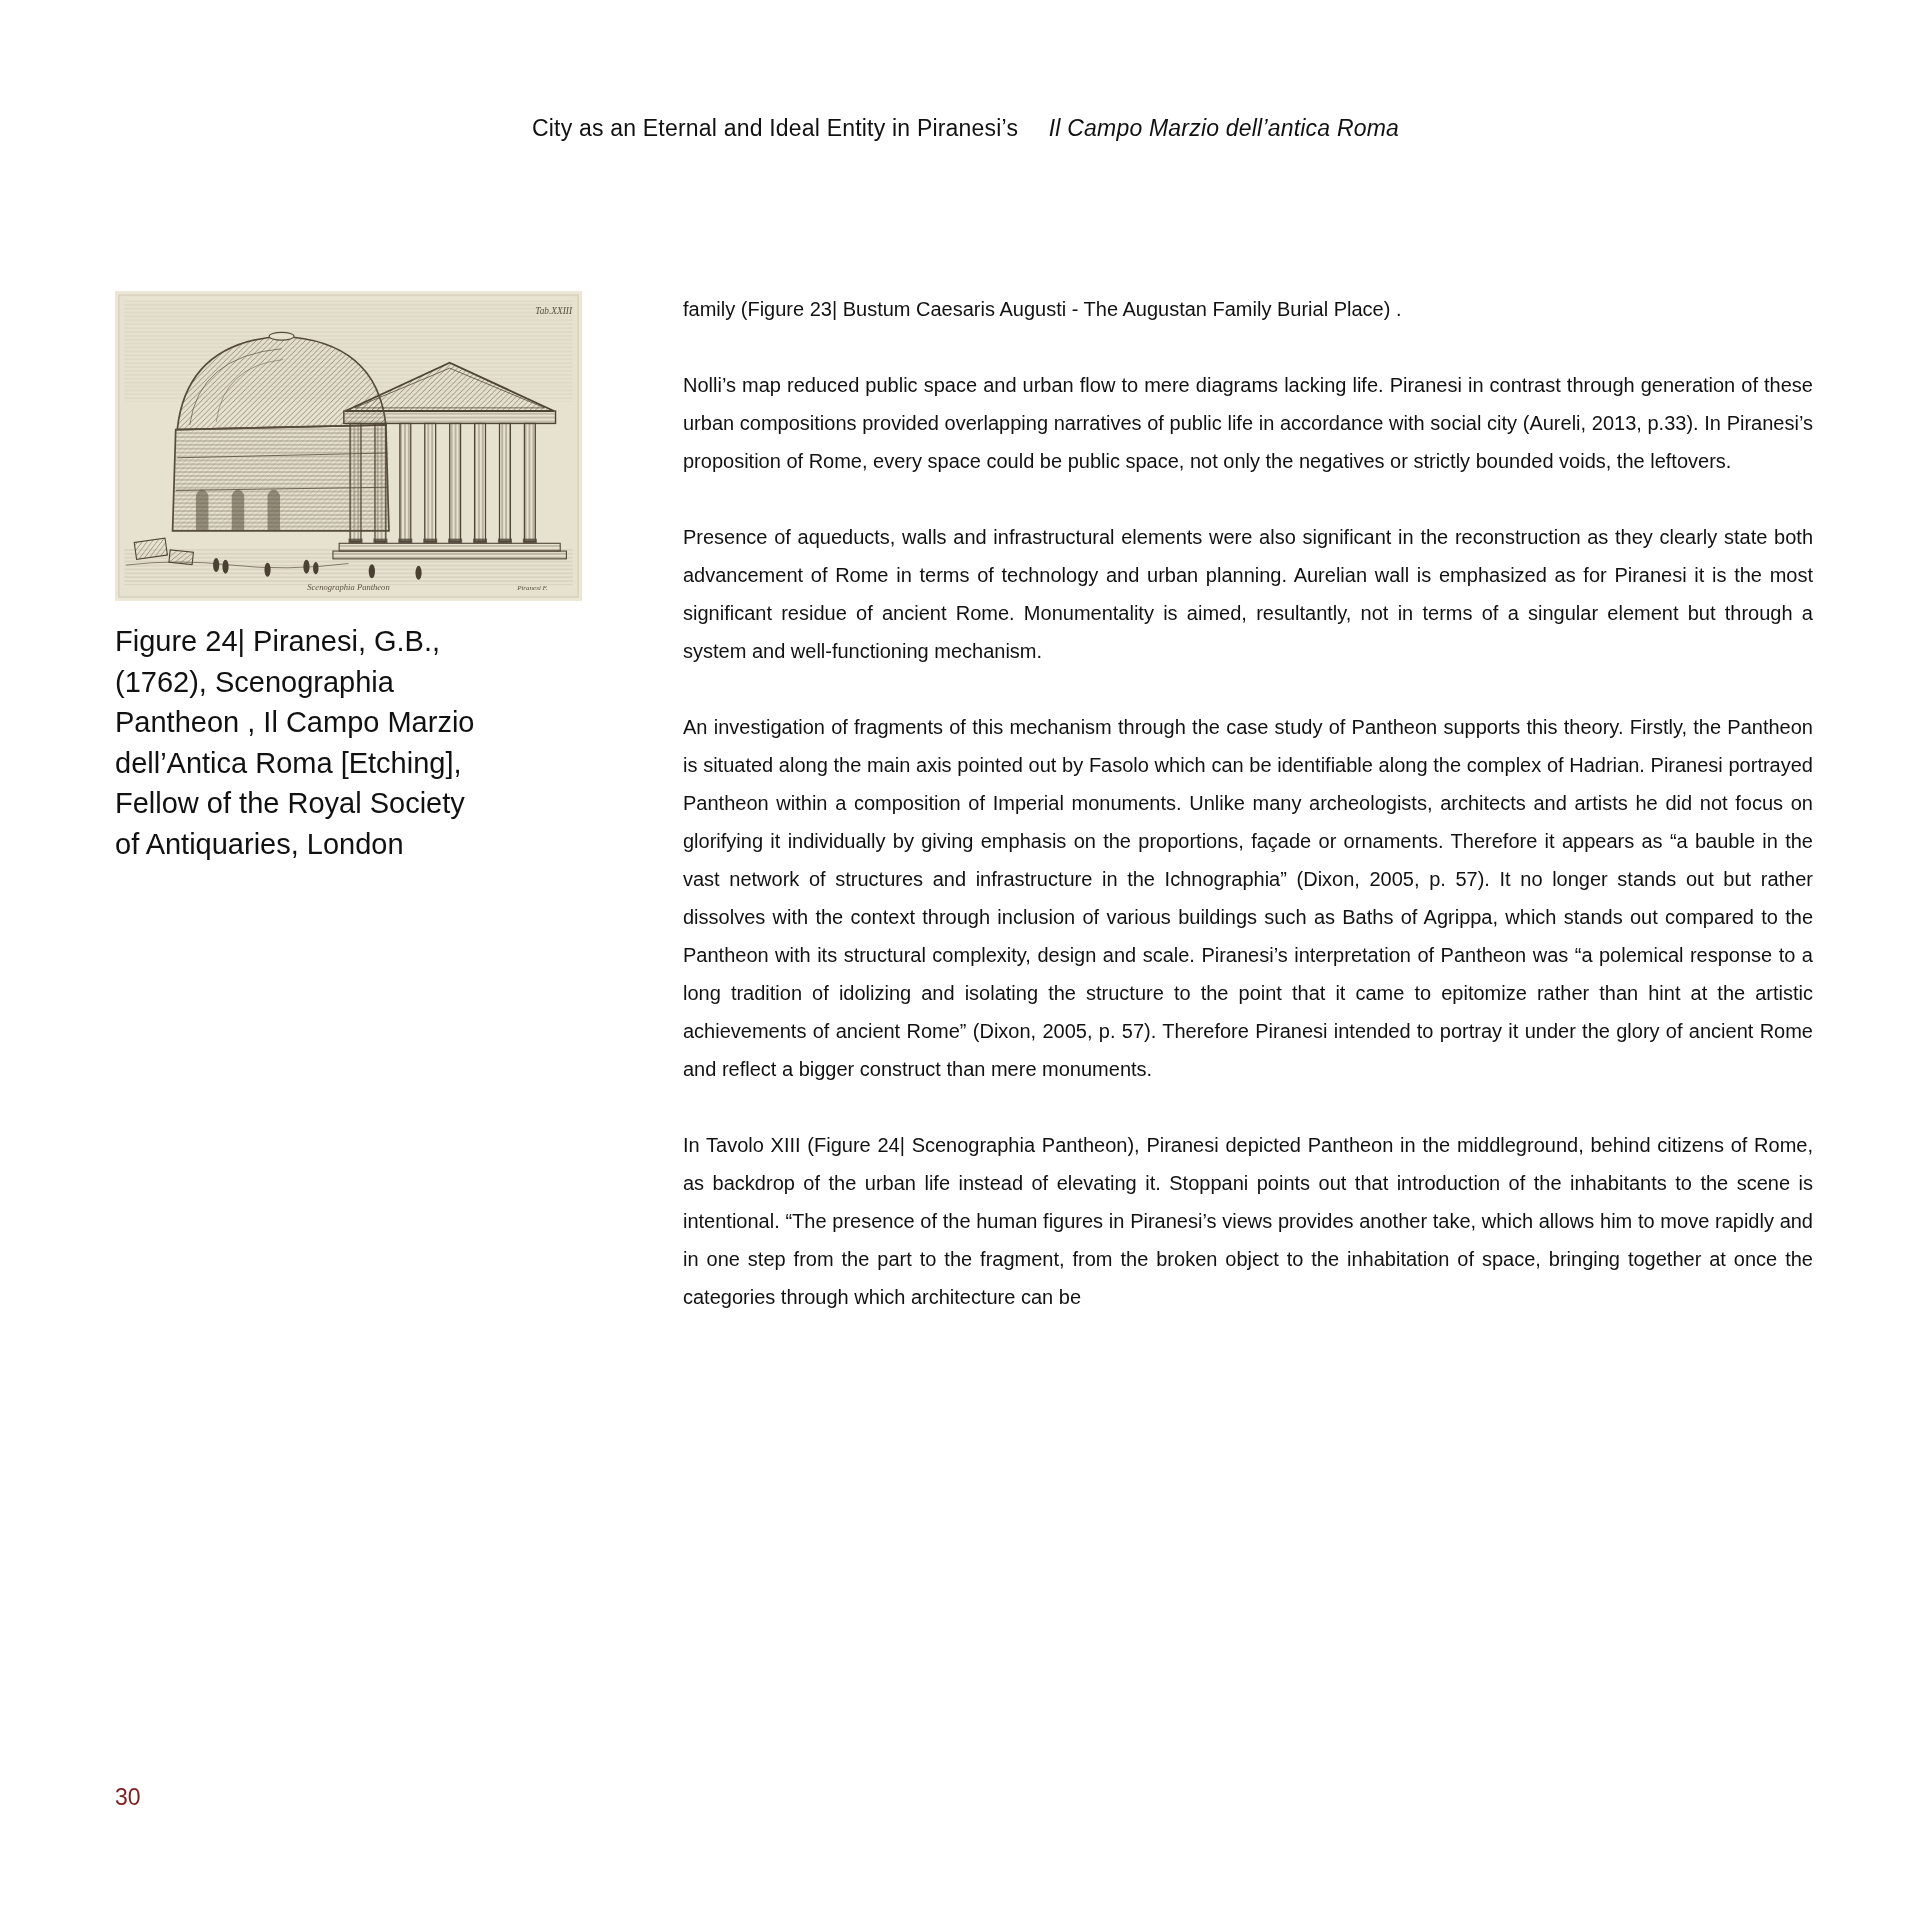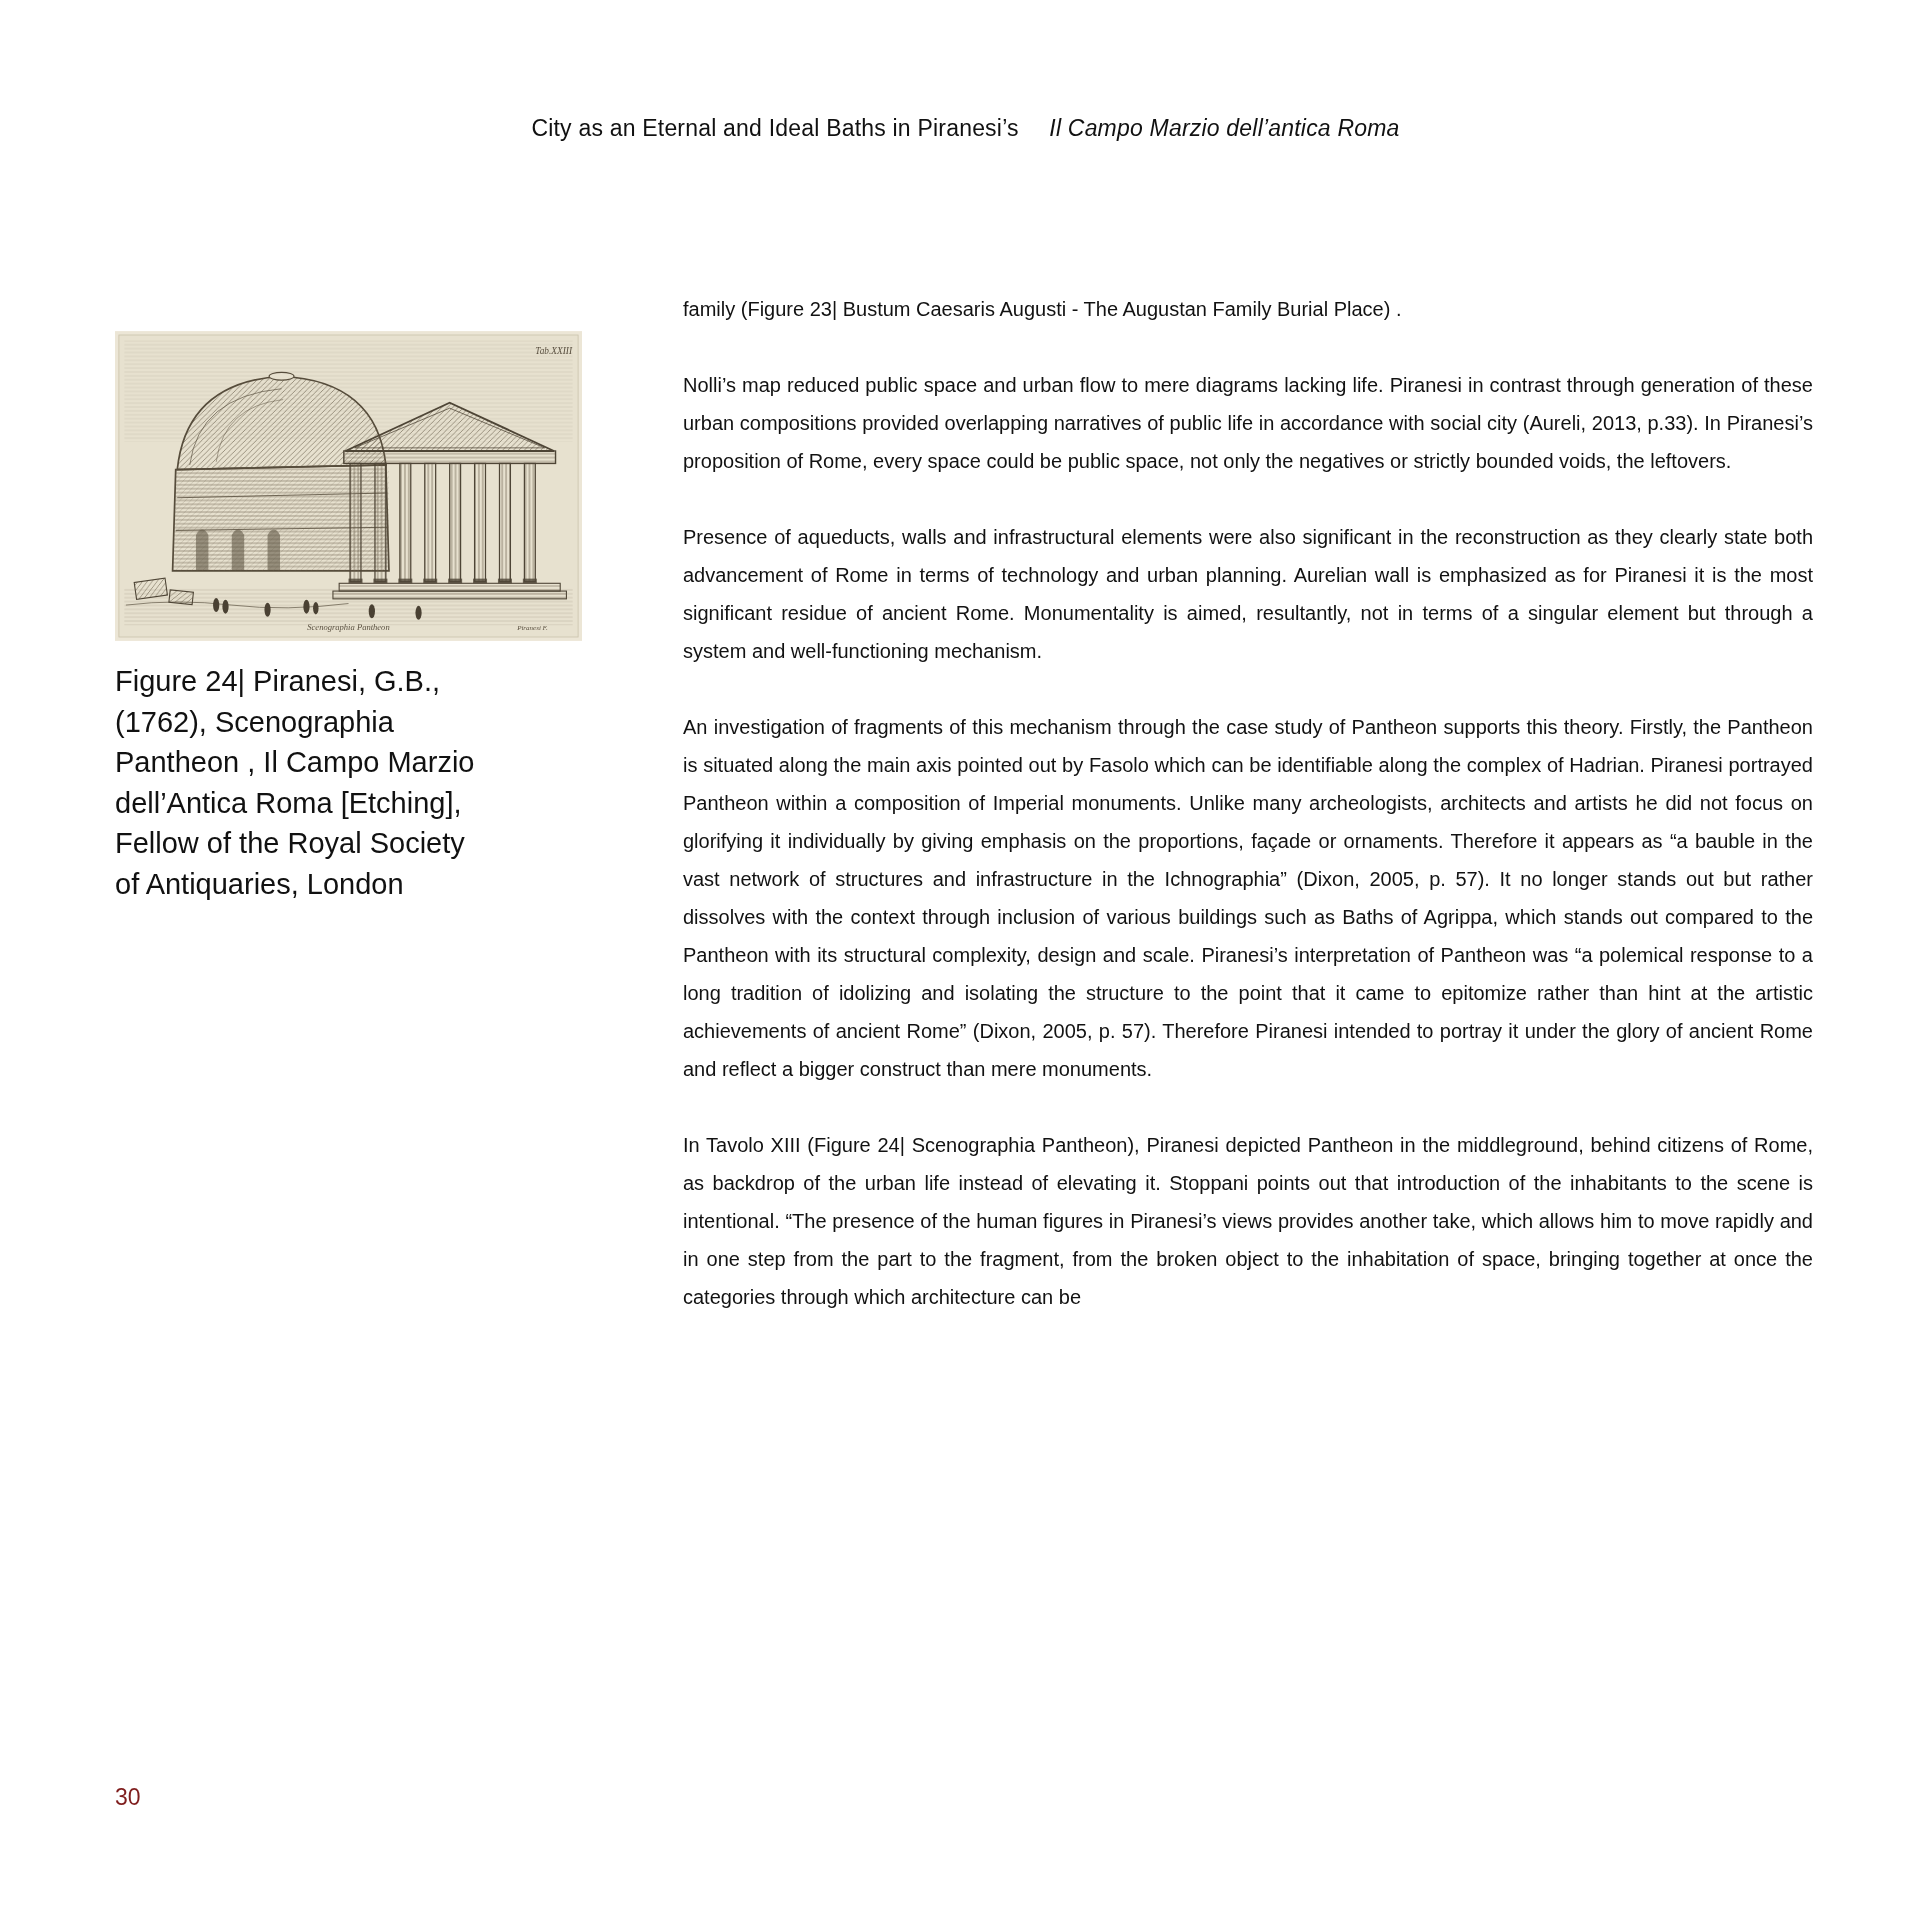--- a/index.html
+++ b/index.html
@@ -24,21 +24,20 @@
     color: #111;
     white-space: nowrap;
   }
   .running-head .it { font-style: italic; margin-left: 24px; }
 
   .figure-block {
     position: absolute;
     left: 115px;
     top: 291px;
     width: 467px;
-    margin-top: 40px;
   }
   .etching {
     width: 467px;
     height: 310px;
     display: block;
   }
   .figure-caption {
     margin-top: 20px;
     width: 375px;
     font-size: 29px;
@@ -66,21 +65,21 @@
     font-size: 23px;
     color: #7f1d1d;
   }
 </style>
 </head>
 <body>
 
 <div class="page">
 
   <div class="running-head">
-    <span>City as an Eternal and Ideal Baths in  Piranesi’s </span><span class="it">Il Campo Marzio dell’antica Roma</span>
+    <span>City as an Eternal and Ideal Entity in  Piranesi’s </span><span class="it">Il Campo Marzio dell’antica Roma</span>
   </div>
 
   <figure class="figure-block">
     <svg class="etching" viewBox="0 0 600 398" aria-hidden="true">
       <defs>
         <pattern id="hatchH" width="6" height="5" patternUnits="userSpaceOnUse">
           <path d="M0 2.5 H6" stroke="#7a6f5a" stroke-width="0.8"></path>
         </pattern>
         <pattern id="hatchD" width="7" height="7" patternUnits="userSpaceOnUse">
           <path d="M0 7 L7 0" stroke="#6e6350" stroke-width="0.8"></path>

